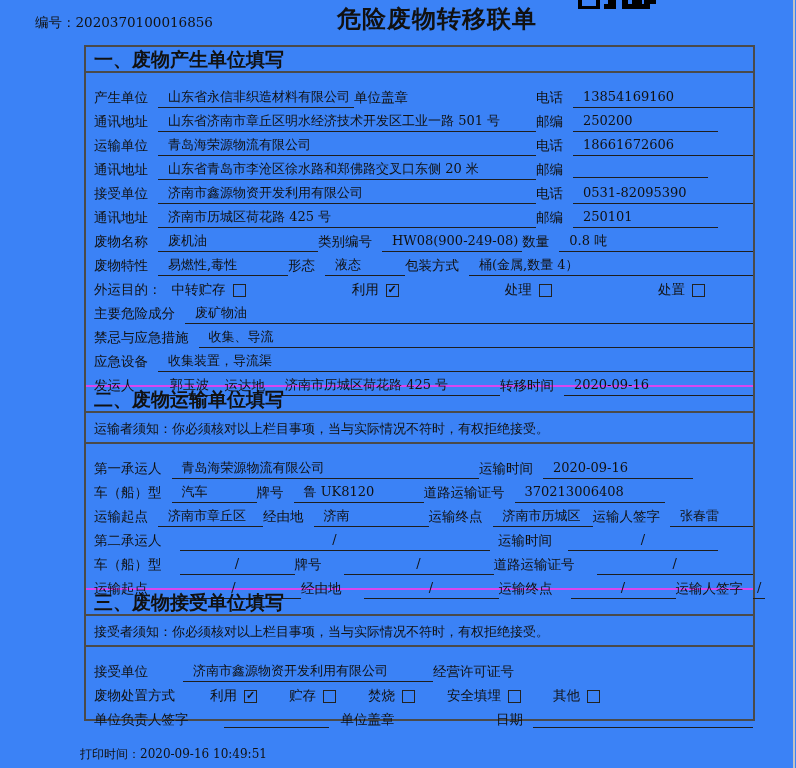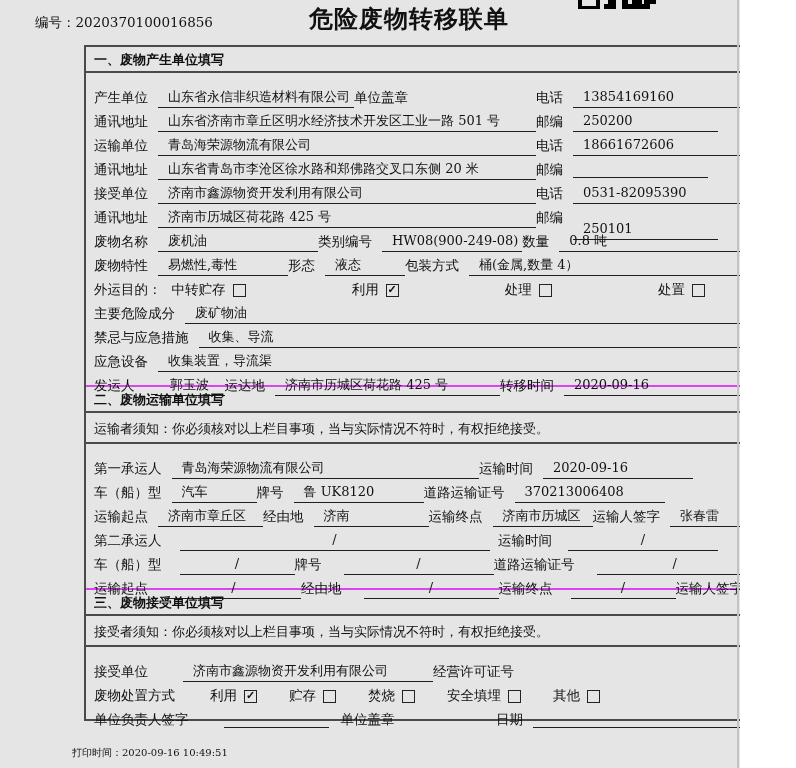--- a/index.html
+++ b/index.html
@@ -1,45 +1,45 @@
 <!DOCTYPE html>
 <html><head>
 <meta charset="utf-8">
 <style>
   html,body{margin:0;padding:0;background:#fff;}
-  .page{position:relative;width:740px;height:768px;background:#e5e5e5;overflow:hidden;
+  .page{position:relative;width:796px;height:768px;background:#3b82f6;overflow:hidden;
         font-family:"DejaVu Serif","Liberation Serif",serif;color:#111;}
   .doc-no{position:absolute;left:35px;top:14px;font-size:13.5px;white-space:nowrap;}
   .doc-title{position:absolute;left:0;right:0;top:3px;margin:0;text-align:center;
              font-size:24px;font-weight:bold;letter-spacing:1px;padding-left:78px;}
   .qr{position:absolute;left:578px;top:0;}
   .edge-line{position:absolute;top:0;bottom:0;right:1px;width:2px;background:#c3c3c3;}
   .form-box{position:absolute;left:84px;top:45px;width:671px;border:2px solid #4a4a4a;box-sizing:border-box;}
   .form-section{display:block;}
   .form-section + .form-section{border-top:2px solid #d946ef;}
-  .section-title{font-weight:bold;font-size:13px;padding:4px 8px 3px 8px;
+  .section-title{font-weight:bold;font-size:19px;padding:4px 8px 3px 8px;
                  border-bottom:2px solid #4a4a4a;line-height:17px;}
   .section-note{font-size:13px;padding:7px 8px 5px 8px;border-bottom:2px solid #4a4a4a;line-height:17px;}
   .form-row{display:flex;align-items:flex-start;height:24px;padding:16px 0 0 8px;box-sizing:border-box;}
   .lbl{font-size:13.5px;line-height:17px;padding-bottom:2px;margin-right:10px;
        white-space:nowrap;flex:0 0 auto;}
   .txt{font-size:13.5px;line-height:17px;padding-bottom:2px;margin-right:6px;
        white-space:nowrap;flex:0 0 auto;}
   .val{font-size:13px;line-height:16px;border-bottom:1px solid #1e1e1e;
        padding:0 4px 2px 10px;white-space:nowrap;flex:0 0 auto;box-sizing:border-box;min-height:17px;}
   .val.grow{flex:1 1 auto;}
   .val.center{text-align:center;padding-left:4px;}
   .sp{flex:0 0 auto;}
   .sp.grow{flex:1 1 auto;}
   .chk{display:flex;align-items:flex-end;flex:0 0 auto;white-space:nowrap;}
   .chk-label{font-size:13.5px;line-height:17px;padding-bottom:2px;}
   .chk-box{display:inline-block;width:11px;height:11px;border:1.5px solid #222;
            margin:0 0 3px 7px;text-align:center;line-height:10px;font-size:11px;
            font-weight:bold;color:#111;box-sizing:content-box;}
-  .print-time{position:absolute;left:72px;top:746px;font-size:10px;white-space:nowrap;}
+  .print-time{position:absolute;left:80px;top:746px;font-size:12px;white-space:nowrap;}
 </style>
 </head>
 <body>
 
 <div class="page">
 
   <div class="doc-no"><span>编号：</span><span>2020370100016856</span></div>
 
   <h1 class="doc-title">危险废物转移联单</h1>
 
@@ -89,21 +89,21 @@
         <div class="form-row">
           <span class="lbl">接受单位</span>
           <span class="val grow">济南市鑫源物资开发利用有限公司</span>
           <span class="lbl">电话</span>
           <span class="val" style="min-width: 180px;">0531-82095390</span>
         </div>
         <div class="form-row">
           <span class="lbl">通讯地址</span>
           <span class="val grow">济南市历城区荷花路 425 号</span>
           <span class="lbl">邮编</span>
-          <span class="val" style="min-width: 145px; margin-top: 12px;">250101</span>
+          <span class="val" style="min-width: 145px;">250101</span>
           <span class="sp" style="width: 35px;"></span>
         </div>
         <div class="form-row">
           <span class="lbl">废物名称</span>
           <span class="val" style="min-width: 160px;">废机油</span>
           <span class="lbl">类别编号</span>
           <span class="val" style="min-width: 140px;">HW08(900-249-08)</span>
           <span class="lbl">数量</span>
           <span class="val grow">0.8 吨</span>
         </div>

